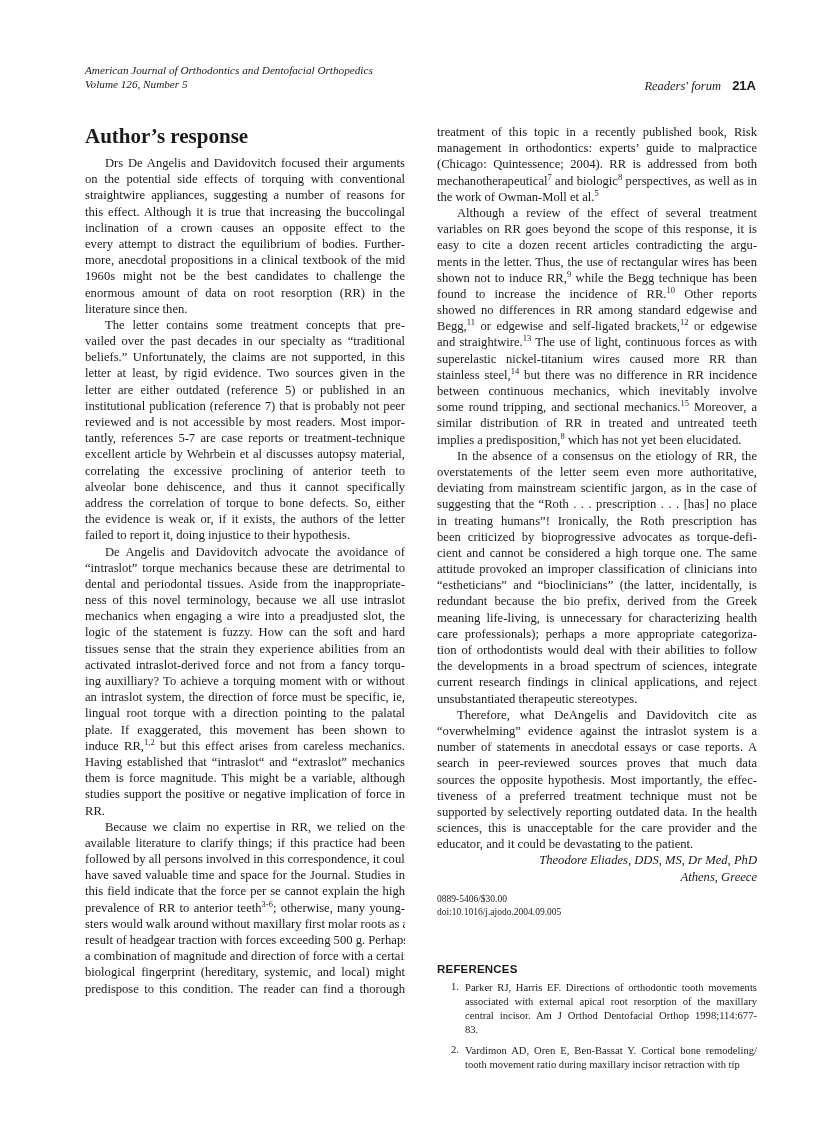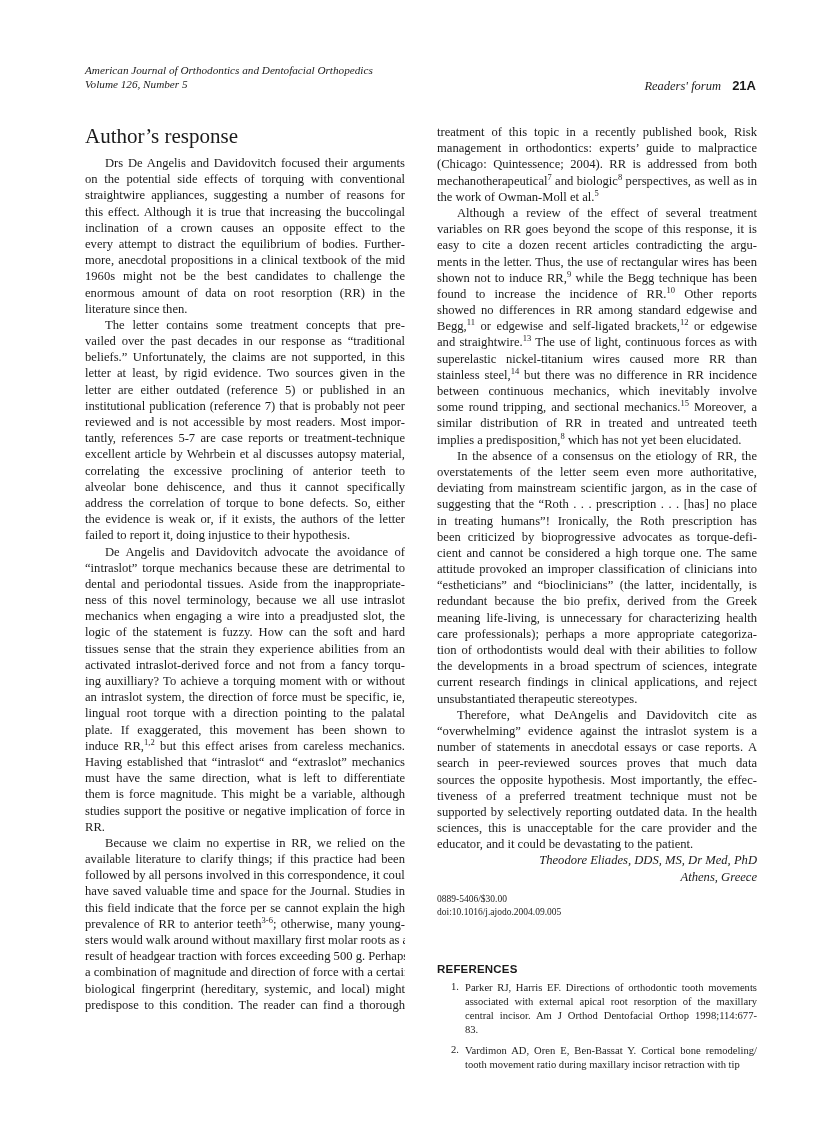--- a/index.html
+++ b/index.html
@@ -30,35 +30,35 @@
 
 <div class="hdr-left">
   <div>American Journal of Orthodontics and Dentofacial Orthopedics</div>
   <div>Volume 126, Number 5</div>
 </div>
 <div class="hdr-right">
   <span class="section">Readers' forum</span>
   <span class="page">21A</span>
 </div>
 
-<h1 class="title" style="margin:0;font-weight:normal;">Author’s response</h1>
+<h1 class="title" style="margin:0;font-weight:bold;">Author’s response</h1>
 
 <div class="col col-left" id="col-left">
     <div class="line indent">Drs De Angelis and Davidovitch focused their arguments</div>
     <div class="line">on the potential side effects of torquing with conventional</div>
     <div class="line">straightwire appliances, suggesting a number of reasons for</div>
     <div class="line">this effect. Although it is true that increasing the buccolingal</div>
     <div class="line">inclination of a crown causes an opposite effect to the</div>
     <div class="line">every attempt to distract the equilibrium of bodies. Further-</div>
     <div class="line">more, anecdotal propositions in a clinical textbook of the mid</div>
     <div class="line">1960s might not be the best candidates to challenge the</div>
     <div class="line">enormous amount of data on root resorption (RR) in the</div>
     <div class="line last">literature since then.</div>
     <div class="line indent">The letter contains some treatment concepts that pre-</div>
-    <div class="line">vailed over the past decades in our response as “traditional</div>
+    <div class="line">vailed over the past decades in our specialty as “traditional</div>
     <div class="line">beliefs.” Unfortunately, the claims are not supported, in this</div>
     <div class="line">letter at least, by rigid evidence. Two sources given in the</div>
     <div class="line">letter are either outdated (reference 5) or published in an</div>
     <div class="line">institutional publication (reference 7) that is probably not peer</div>
     <div class="line">reviewed and is not accessible by most readers. Most impor-</div>
     <div class="line">tantly, references 5-7 are case reports or treatment-technique</div>
     <div class="line">excellent article by Wehrbein et al discusses autopsy material,</div>
     <div class="line">correlating the excessive proclining of anterior teeth to</div>
     <div class="line">alveolar bone dehiscence, and thus it cannot specifically</div>
     <div class="line">address the correlation of torque to bone defects. So, either</div>
@@ -71,21 +71,20 @@
     <div class="line">mechanics when engaging a wire into a preadjusted slot, the</div>
     <div class="line">logic of the statement is fuzzy. How can the soft and hard</div>
     <div class="line">tissues sense that the strain they experience abilities from an</div>
     <div class="line">activated intraslot-derived force and not from a fancy torqu-</div>
     <div class="line">ing auxilliary? To achieve a torquing moment with or without</div>
     <div class="line">an intraslot system, the direction of force must be specific, ie,</div>
     <div class="line">lingual root torque with a direction pointing to the palatal</div>
     <div class="line">plate. If exaggerated, this movement has been shown to</div>
     <div class="line">induce RR,<sup>1,2</sup> but this effect arises from careless mechanics.</div>
     <div class="line">Having established that “intraslot“ and “extraslot” mechanics</div>
-    <div class="line">must have the same direction, what is left to differentiate</div>
     <div class="line">them is force magnitude. This might be a variable, although</div>
     <div class="line">studies support the positive or negative implication of force in</div>
     <div class="line last">RR.</div>
     <div class="line indent">Because we claim no expertise in RR, we relied on the</div>
     <div class="line">available literature to clarify things; if this practice had been</div>
     <div class="line">followed by all persons involved in this correspondence, it could</div>
     <div class="line">have saved valuable time and space for the Journal. Studies in</div>
     <div class="line">this field indicate that the force per se cannot explain the high</div>
     <div class="line">prevalence of RR to anterior teeth<sup>3-6</sup>; otherwise, many young-</div>
     <div class="line">sters would walk around without maxillary first molar roots as a</div>

